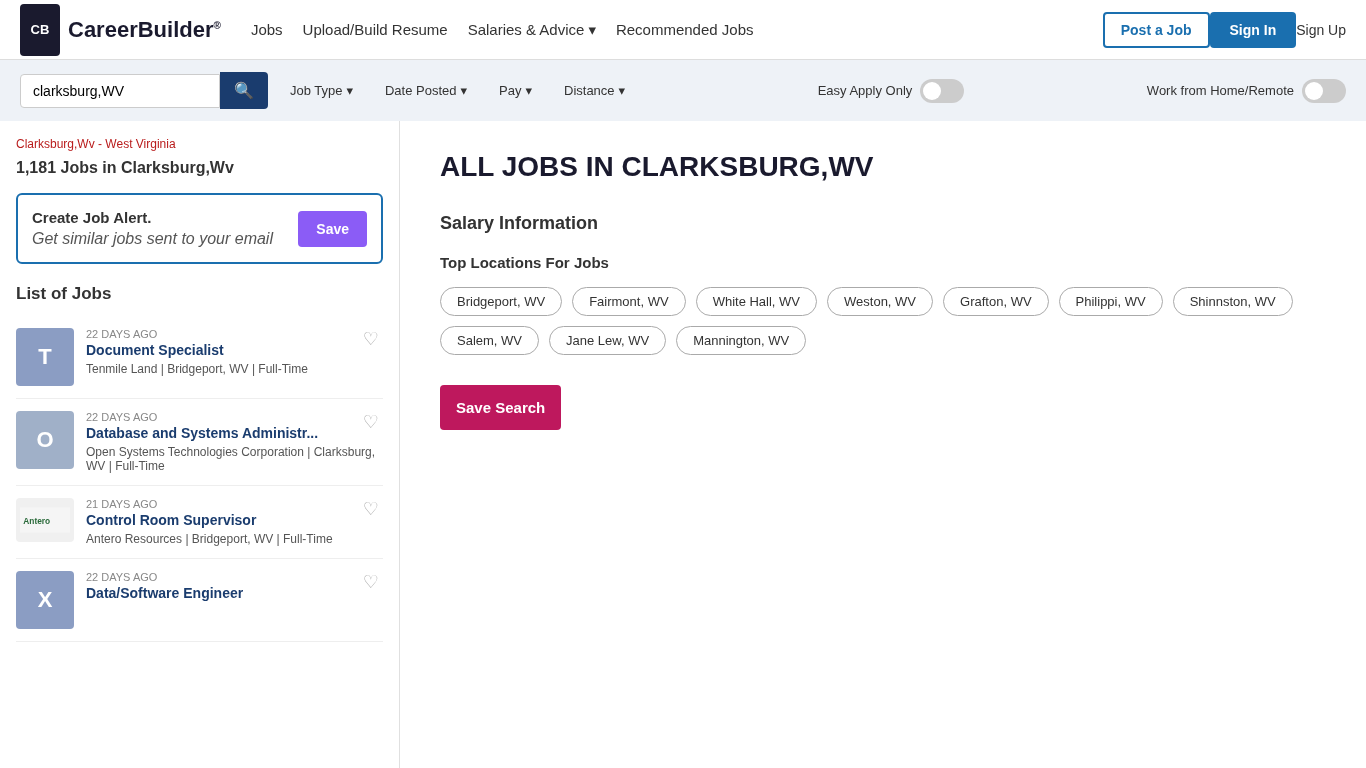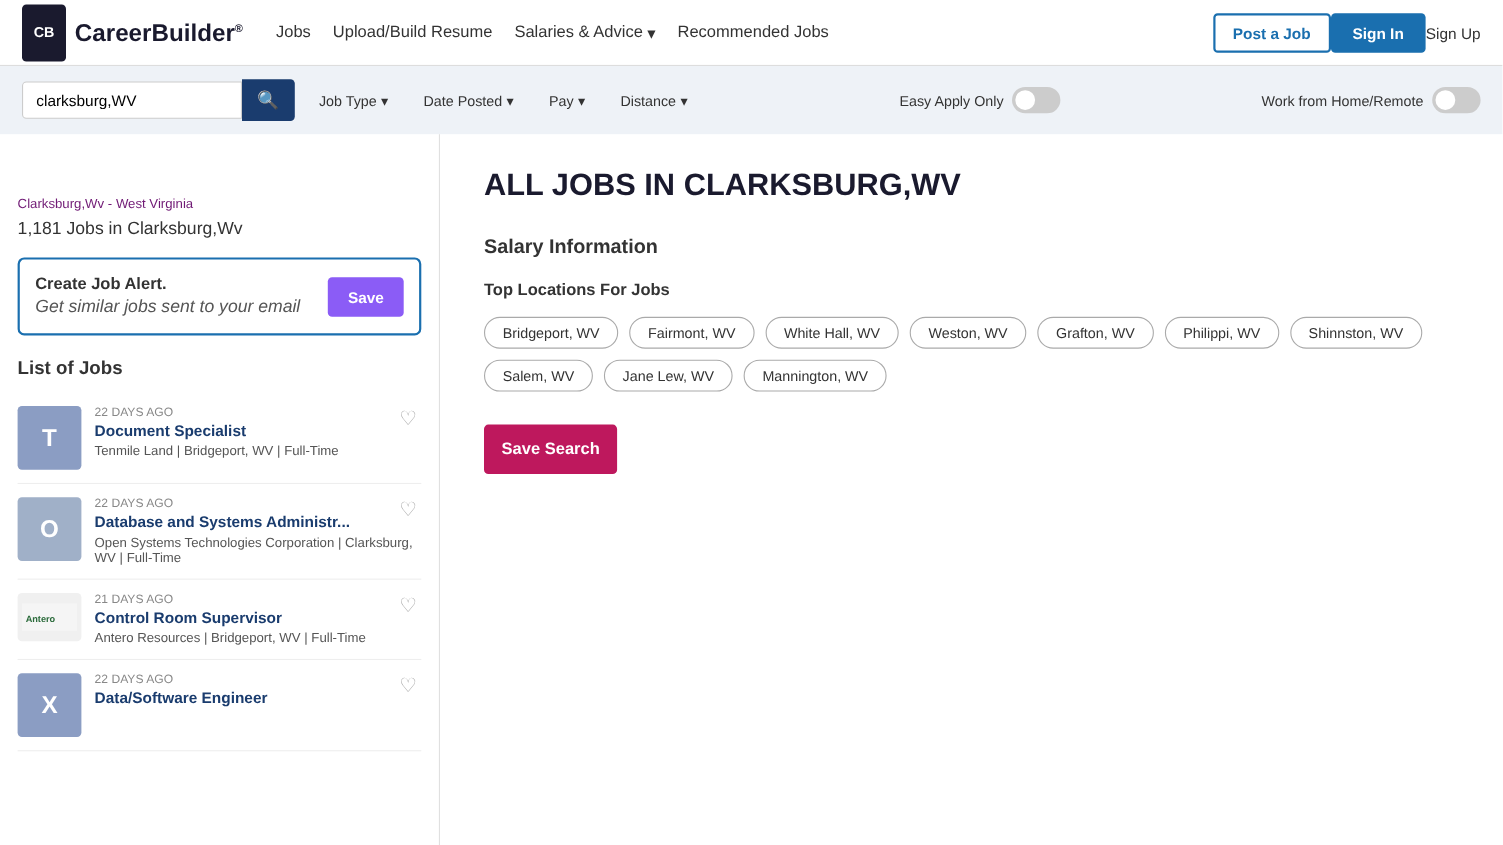--- a/index.html
+++ b/index.html
@@ -175,27 +175,26 @@
     
     .sidebar {
       width: 400px;
       min-width: 400px;
       border-right: 1px solid #e0e0e0;
       padding: 16px;
       overflow-y: auto;
     }
     .breadcrumb {
       font-size: 12px;
-      color: #701a75;
+      color: #b91c1c;
       margin-bottom: 8px;
-      margin-top: 40px;
     }
     .jobs-count {
       font-size: 16px;
-      font-weight: normal;
+      font-weight: bold;
       color: #333;
       margin-bottom: 16px;
     }
     .job-alert-box {
       border: 2px solid #1a6faf;
       border-radius: 6px;
       padding: 14px;
       margin-bottom: 20px;
       display: flex;
       align-items: center;

